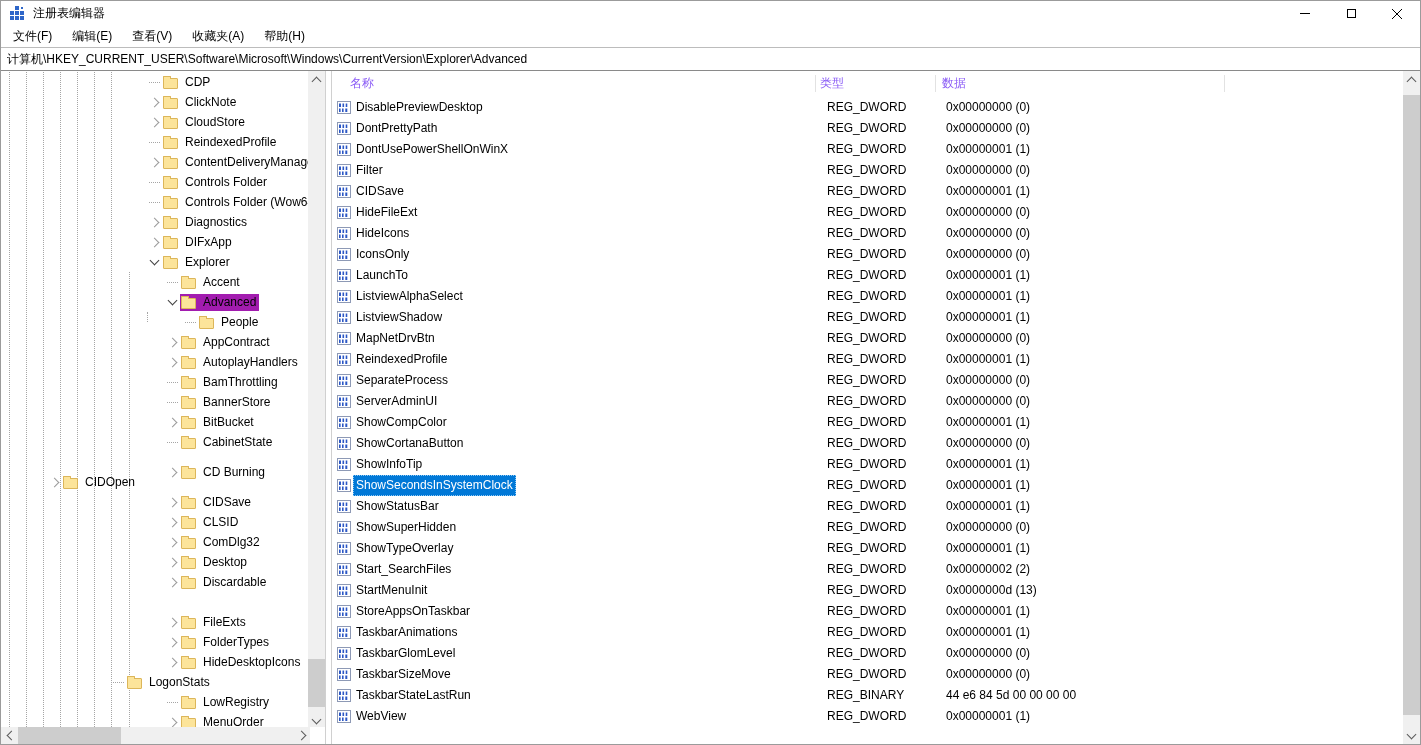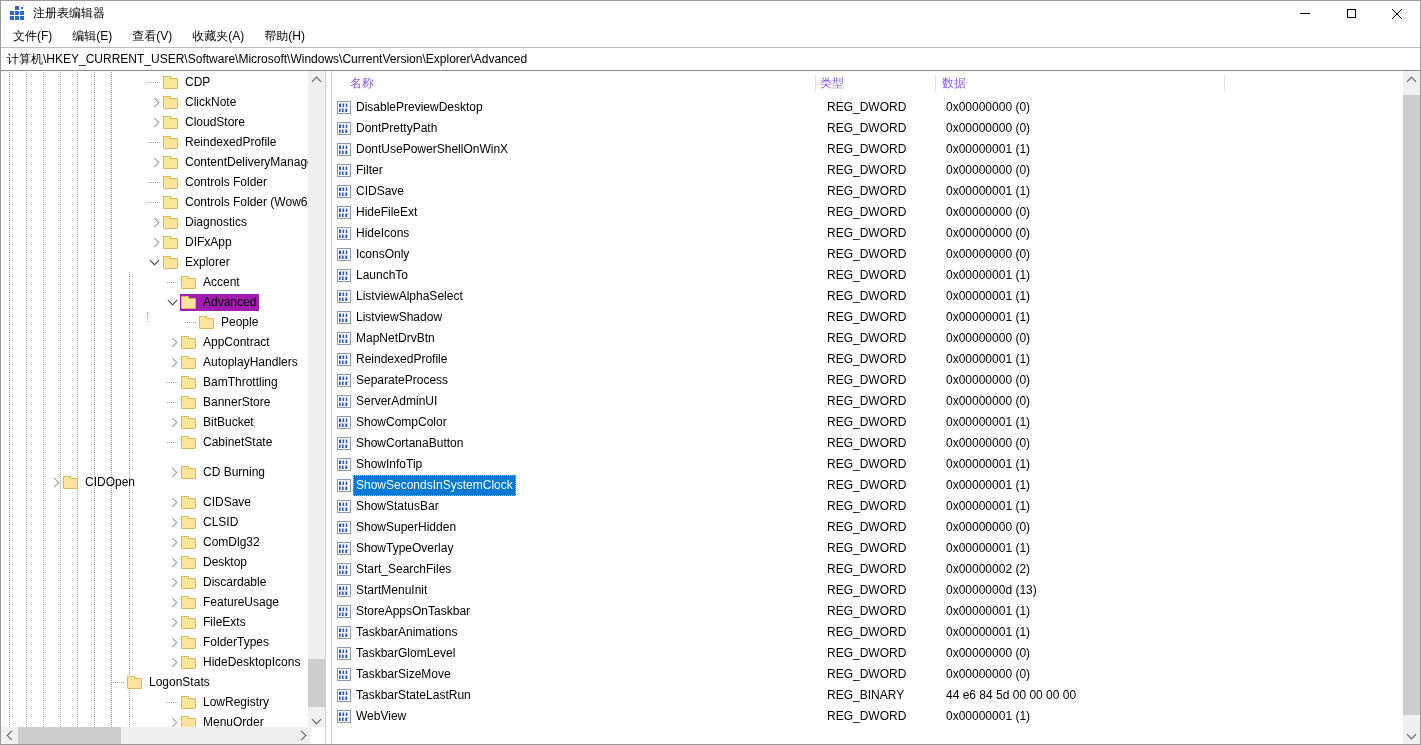--- a/index.html
+++ b/index.html
@@ -357,29 +357,20 @@
           </div>
           <div class="tree-row" style="top: 500px; padding-left: 118px;">
             <span class="expander">
               <span class="cv"></span>
             </span>
             <span class="tree-hl">
               <span class="folder"></span>
               <span class="tree-label">Discardable</span>
             </span>
           </div>
-          <div class="tree-row" style="top: 520px; padding-left: 118px;">
-            <span class="expander">
-              <span class="cv"></span>
-            </span>
-            <span class="tree-hl">
-              <span class="folder"></span>
-              <span class="tree-label">FeatureUsage</span>
-            </span>
-          </div>
           <div class="tree-row" style="top: 540px; padding-left: 118px;">
             <span class="expander">
               <span class="cv"></span>
             </span>
             <span class="tree-hl">
               <span class="folder"></span>
               <span class="tree-label">FileExts</span>
             </span>
           </div>
           <div class="tree-row" style="top: 560px; padding-left: 118px;">

